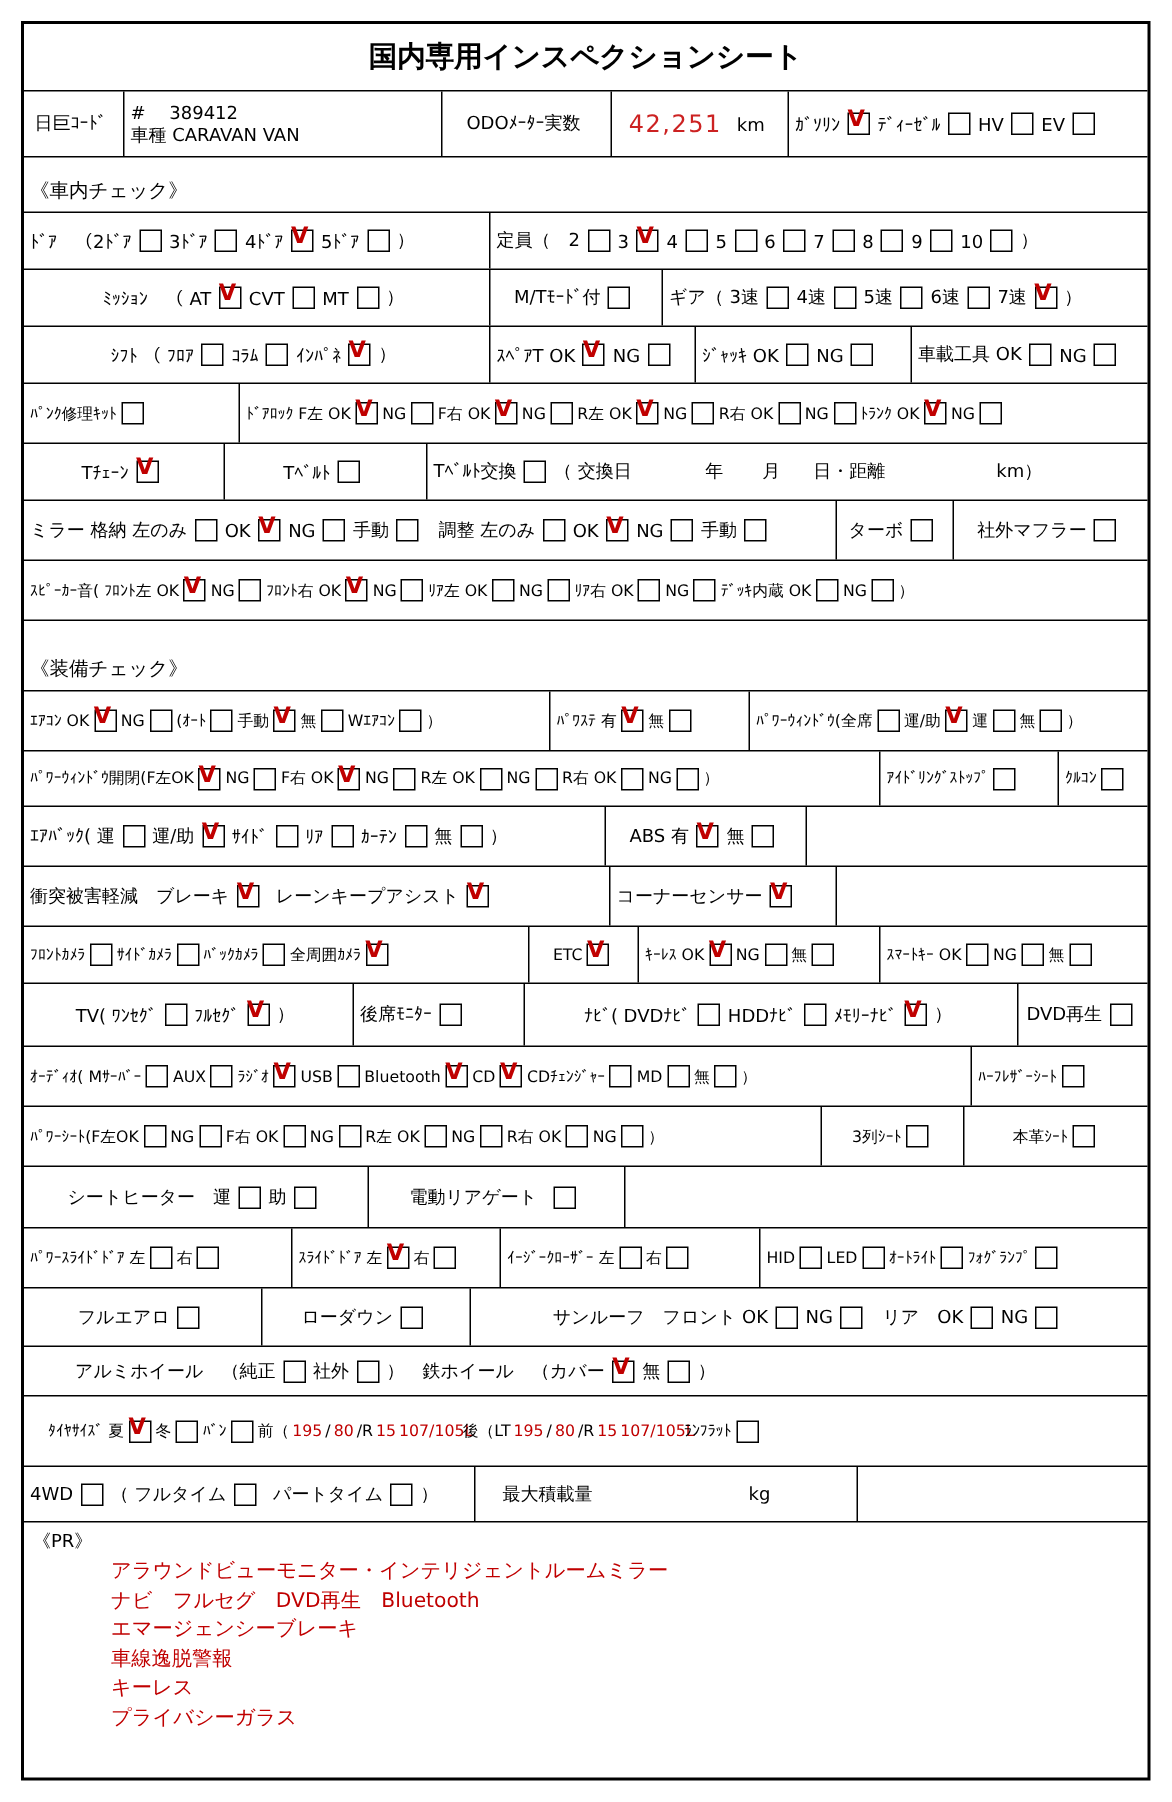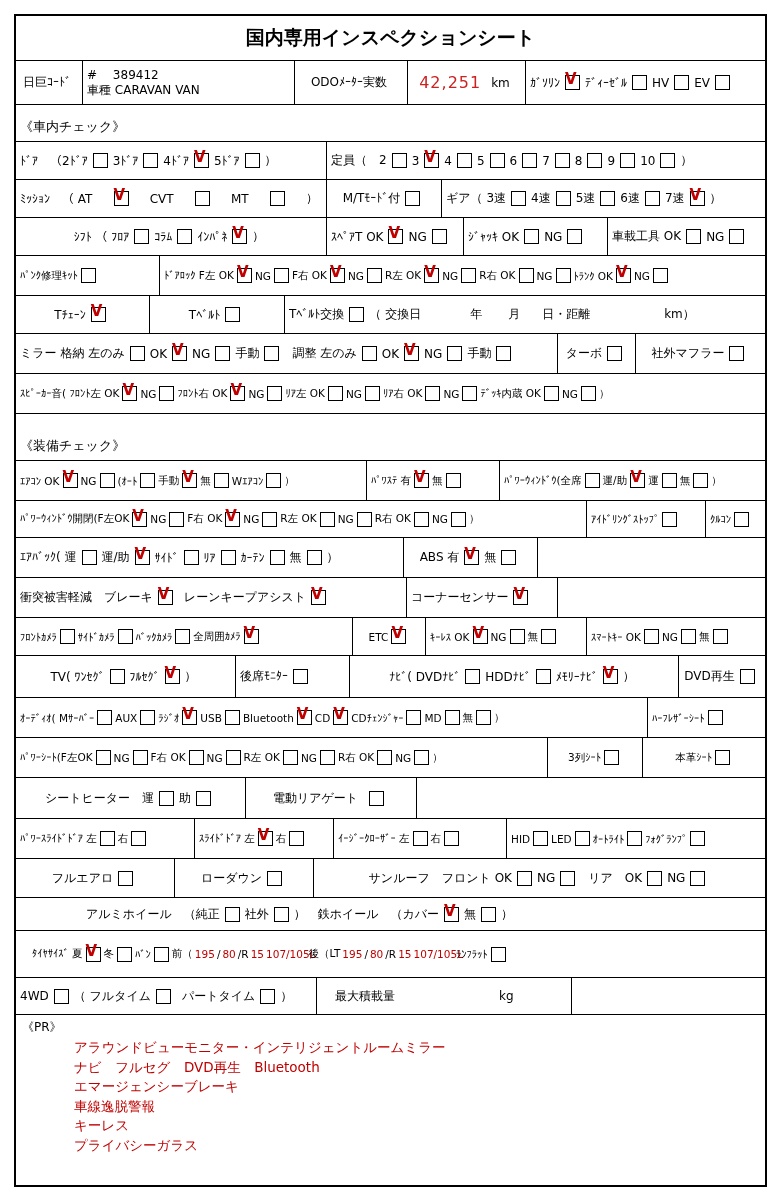--- a/index.html
+++ b/index.html
@@ -104,21 +104,21 @@
         <span class="txt">8</span>
         <span class="cb"></span>
         <span class="txt">9</span>
         <span class="cb"></span>
         <span class="txt">10</span>
         <span class="cb"></span>
         <span class="txt">）</span>
       </div>
     </div>
     <div class="row" style="height: 38px;">
-      <div class="cell center" style="width: 310px; flex: 0 0 310px; justify-content: space-between;">
+      <div class="cell center" style="width: 310px; flex: 0 0 310px;">
         <span class="txt">ﾐｯｼｮﾝ　（ AT</span>
         <span class="cb checked">
           <span class="v">V</span>
         </span>
         <span class="txt">CVT</span>
         <span class="cb"></span>
         <span class="txt">MT</span>
         <span class="cb"></span>
         <span class="txt">）</span>
       </div>
@@ -616,21 +616,21 @@
         <span class="cb"></span>
         <span class="txt">NG</span>
         <span class="cb"></span>
         <span class="gap" style="width: 8px;"></span>
         <span class="txt">リア　OK</span>
         <span class="cb"></span>
         <span class="txt">NG</span>
         <span class="cb"></span>
       </div>
     </div>
-    <div class="row" style="height: 33px; padding-left: 36px;">
+    <div class="row" style="height: 33px;">
       <div class="cell" style="flex: 1 1 auto;">
         <span class="gap" style="width: 30px;"></span>
         <span class="txt">アルミホイール　（純正</span>
         <span class="cb"></span>
         <span class="txt">社外</span>
         <span class="cb"></span>
         <span class="txt">）　鉄ホイール　（カバー</span>
         <span class="cb checked">
           <span class="v">V</span>
         </span>

